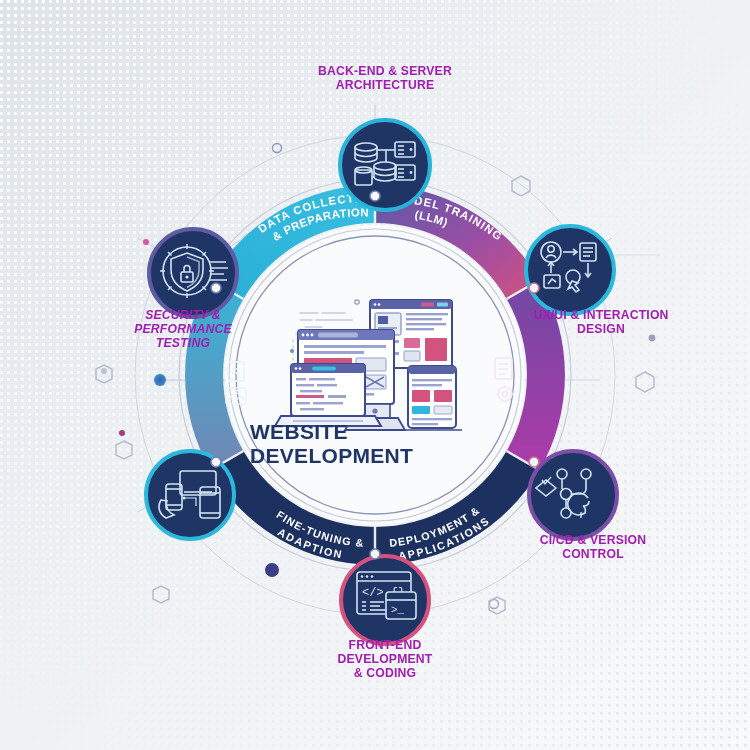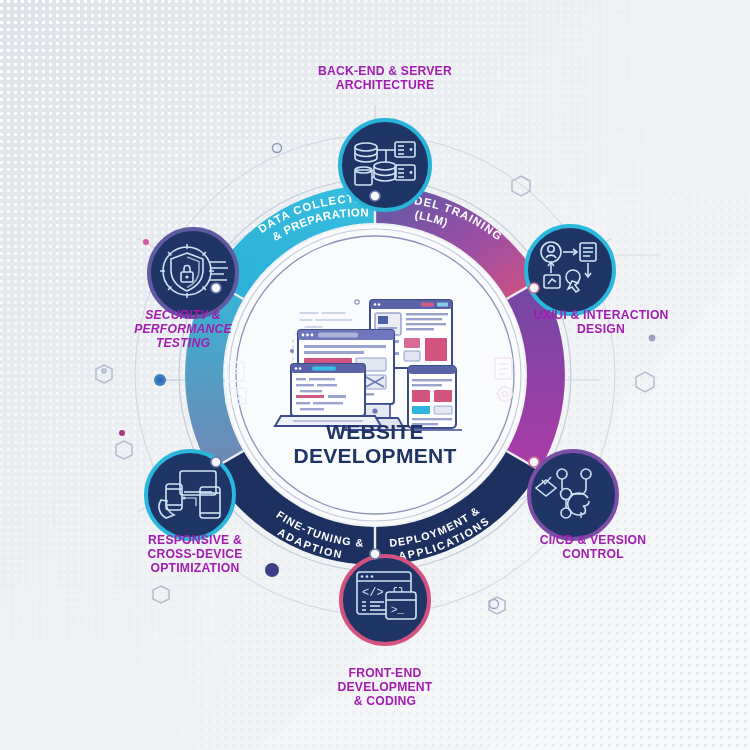--- a/index.html
+++ b/index.html
@@ -20,21 +20,21 @@
     font-size:12.2px;
     line-height:14.2px;
     letter-spacing:0.2px;
     white-space:pre-line;
     text-transform:uppercase;
     pointer-events:none;
   }
   .center-title{
     position:absolute;
     left:250px; top:420px; width:250px;
-    text-align:center;
+    text-align:left;
     color:#1f3566;
     font-weight:bold;
     font-size:21px;
     line-height:24px;
     letter-spacing:0.3px;
     white-space:pre-line;
   }
 </style>
 </head>
 <body>
@@ -487,23 +487,20 @@
 
   <div class="center-title">WEBSITE
 DEVELOPMENT</div>
 
   <div class="outer-label" style="left:285px;top:64px;width:200px;">BACK-END &amp; SERVER
 ARCHITECTURE</div>
   <div class="outer-label" style="left:513px;top:533px;width:160px;">CI/CD &amp; VERSION
 CONTROL</div>
   <div class="outer-label" style="left:521px;top:308px;width:160px;">UX/UI &amp; INTERACTION
 DESIGN</div>
-  <div class="outer-label" style="left:305px;top:666px;width:160px;">FRONT-END
+  <div class="outer-label" style="left:305px;top:638px;width:160px;">FRONT-END
 DEVELOPMENT
 &amp; CODING</div>
-  <div class="outer-label" style="left:115px;top:533px;width:160px;">RESPONSIVE &amp;
-CROSS-DEVICE
-OPTIMIZATION</div>
   <div class="outer-label" style="left:108px;top:308px;width:150px;font-style:italic;">SECURITY &amp;
 PERFORMANCE
 TESTING</div>
 
 </div>
 
 </body></html>

